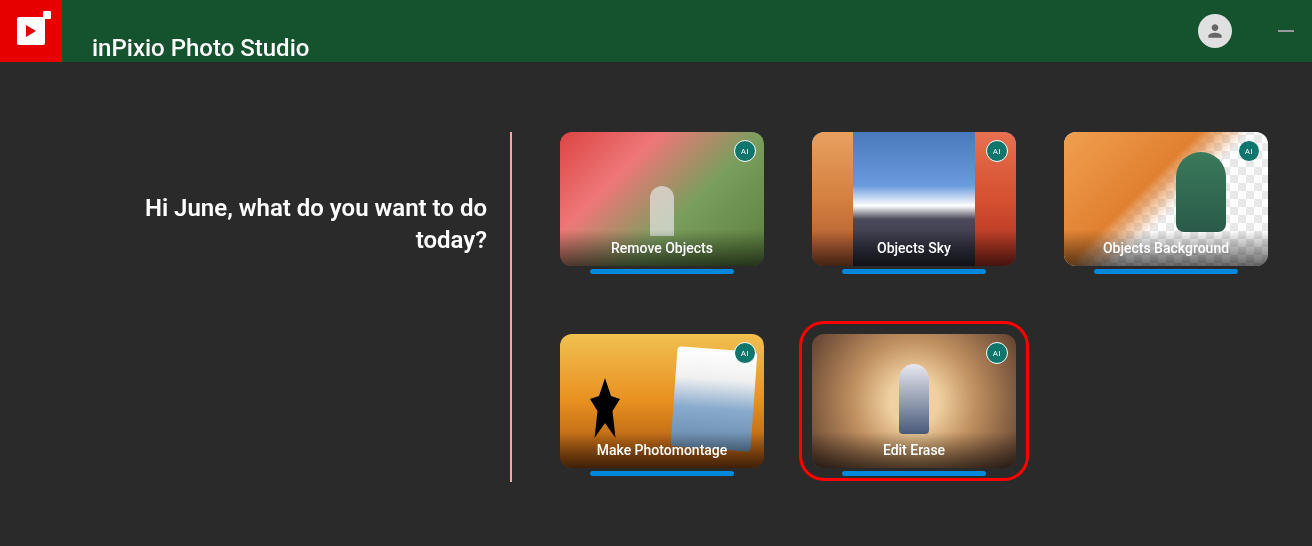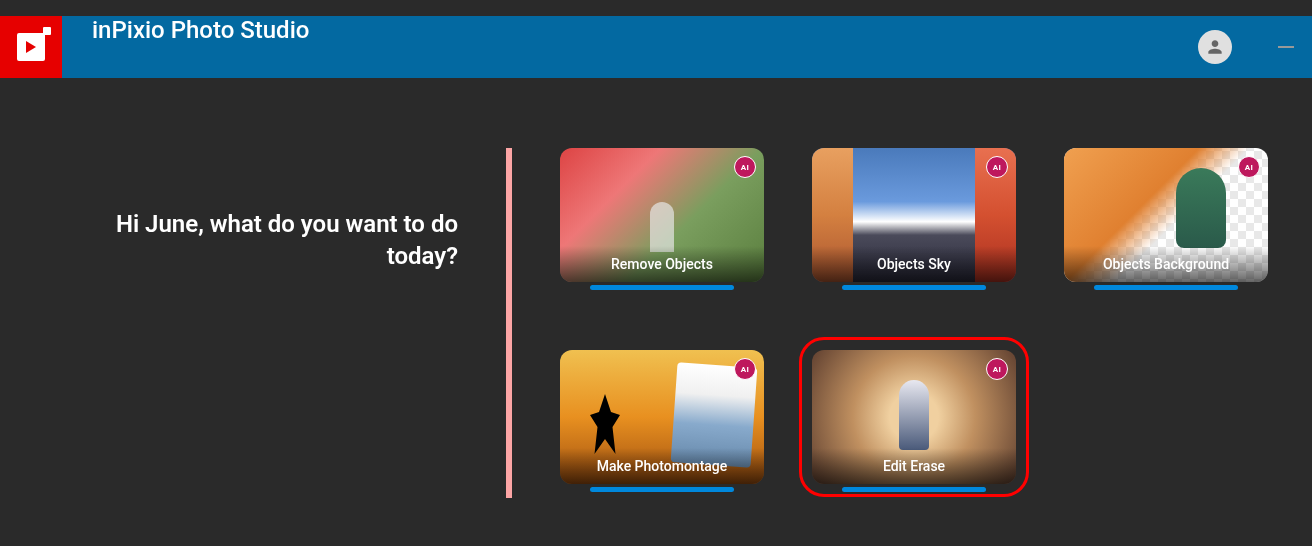--- a/index.html
+++ b/index.html
@@ -10,25 +10,24 @@
     body {
       width: 1312px;
       height: 546px;
       background: #2a2a2a;
       font-family: -apple-system, BlinkMacSystemFont, "Segoe UI", Roboto, Arial, sans-serif;
       color: #ffffff;
       overflow: hidden;
     }
     .header {
       height: 62px;
-      background: #0369a1;
-      display: flex;
-      align-items: flex-start;
-      position: relative;
-      margin-top: 16px;
+      background: #14532d;
+      display: flex;
+      align-items: flex-end;
+      position: relative;
     }
     .logo-box {
       width: 62px;
       height: 62px;
       background: #e60000;
       display: flex;
       align-items: center;
       justify-content: center;
       position: relative;
     }
@@ -95,22 +94,22 @@
     }
     .main-content {
       display: flex;
       padding-top: 70px;
     }
     .greeting-section {
       width: 512px;
       padding-left: 100px;
       padding-top: 60px;
       text-align: right;
-      padding-right: 48px;
-      border-right: 6px solid #fca5a5;
+      padding-right: 23px;
+      border-right: 2px solid #fca5a5;
       min-height: 350px;
     }
     .greeting-text {
       font-size: 24px;
       font-weight: 600;
       line-height: 1.35;
       color: #ffffff;
     }
     .cards-section {
       padding-left: 48px;
@@ -151,25 +150,25 @@
       color: #ffffff;
       background: linear-gradient(transparent, rgba(0,0,0,0.6));
       pointer-events: none;
     }
     .ai-badge {
       position: absolute;
       top: 8px;
       right: 8px;
       width: 22px;
       height: 22px;
-      background: #be185d;
+      background: #0f766e;
       border: 1px solid #ffffff;
       border-radius: 50%;
       font-size: 8px;
-      font-weight: 700;
+      font-weight: 400;
       color: #ffffff;
       display: flex;
       align-items: center;
       justify-content: center;
       letter-spacing: 0.5px;
     }
     .card-underline {
       position: absolute;
       bottom: -8px;
       left: 30px;

